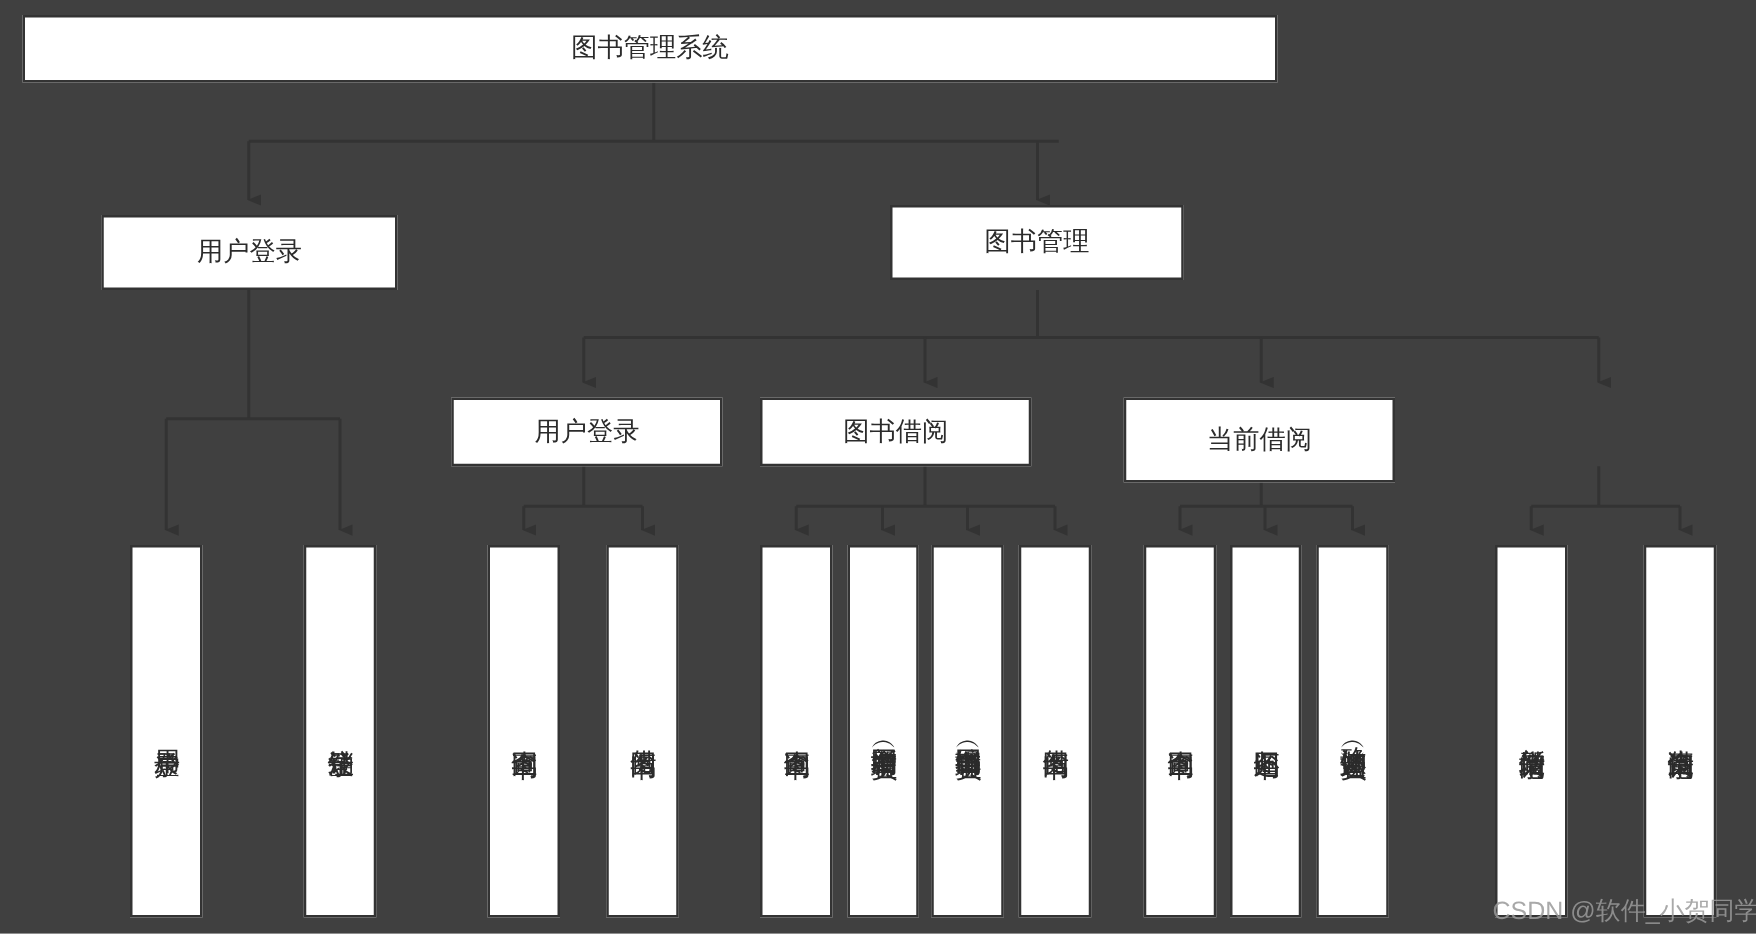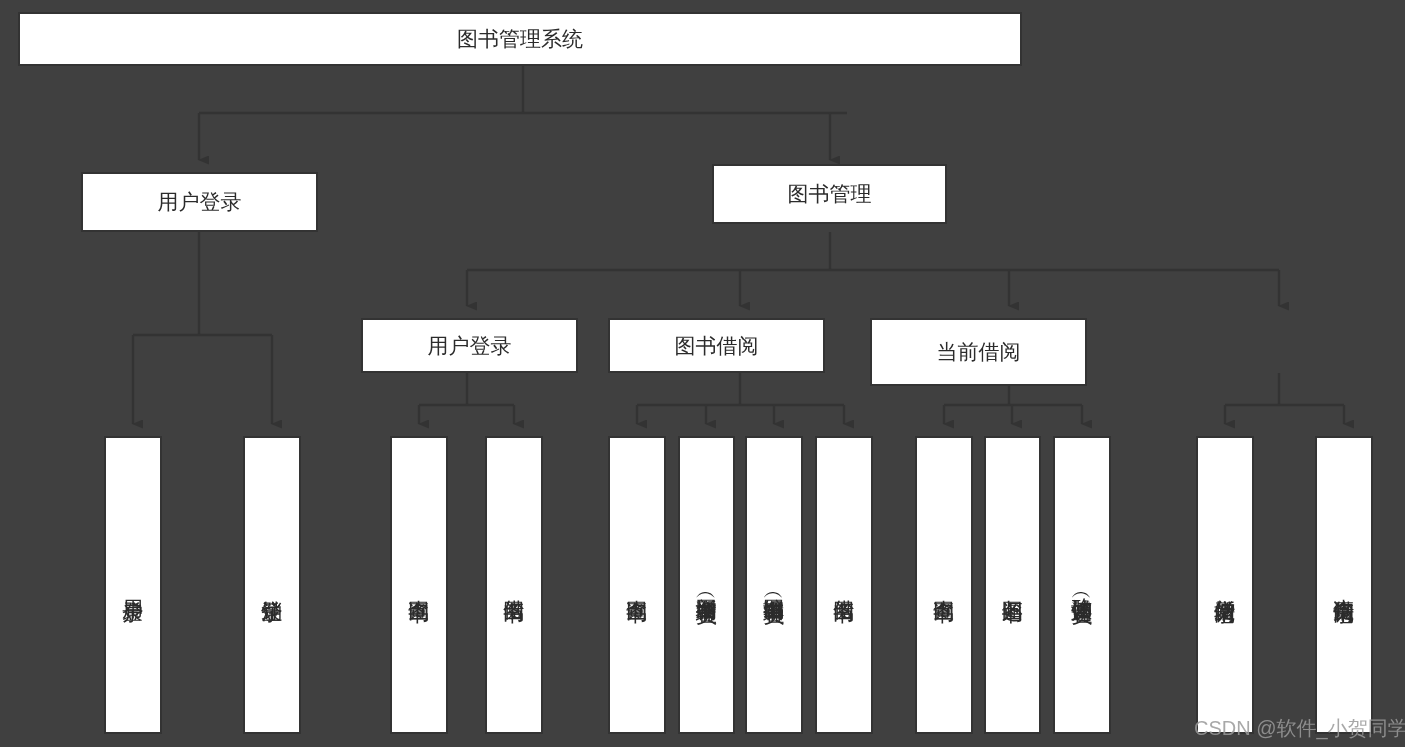--- a/index.html
+++ b/index.html
@@ -125,21 +125,21 @@
   <div class="node h-node" id="node-l2-1" style="left: 712px; top: 164px; width: 235px; height: 60px;">
     <span class="node-label">图书管理</span>
   </div>
 
   <div class="node h-node" id="node-l3-0" style="left: 361px; top: 318px; width: 217px; height: 55px;">
     <span class="node-label">用户登录</span>
   </div>
   <div class="node h-node" id="node-l3-1" style="left: 608px; top: 318px; width: 217px; height: 55px;">
     <span class="node-label">图书借阅</span>
   </div>
-  <div class="node h-node" id="node-l3-2" style="left: 870px; top: 318px; width: 217px; height: 68px;">
+  <div class="node h-node" id="node-l3-2" style="left: 899px; top: 318px; width: 217px; height: 68px;">
     <span class="node-label">当前借阅</span>
   </div>
 
   <div class="node v-node" id="node-leaf-0" style="left: 104px; top: 436px; width: 58px; height: 298px;">
     <span class="node-label">用户登录</span>
   </div>
   <div class="node v-node" id="node-leaf-1" style="left: 243px; top: 436px; width: 58px; height: 298px;">
     <span class="node-label">注销登录</span>
   </div>
   <div class="node v-node" id="node-leaf-2" style="left: 390px; top: 436px; width: 58px; height: 298px;">

